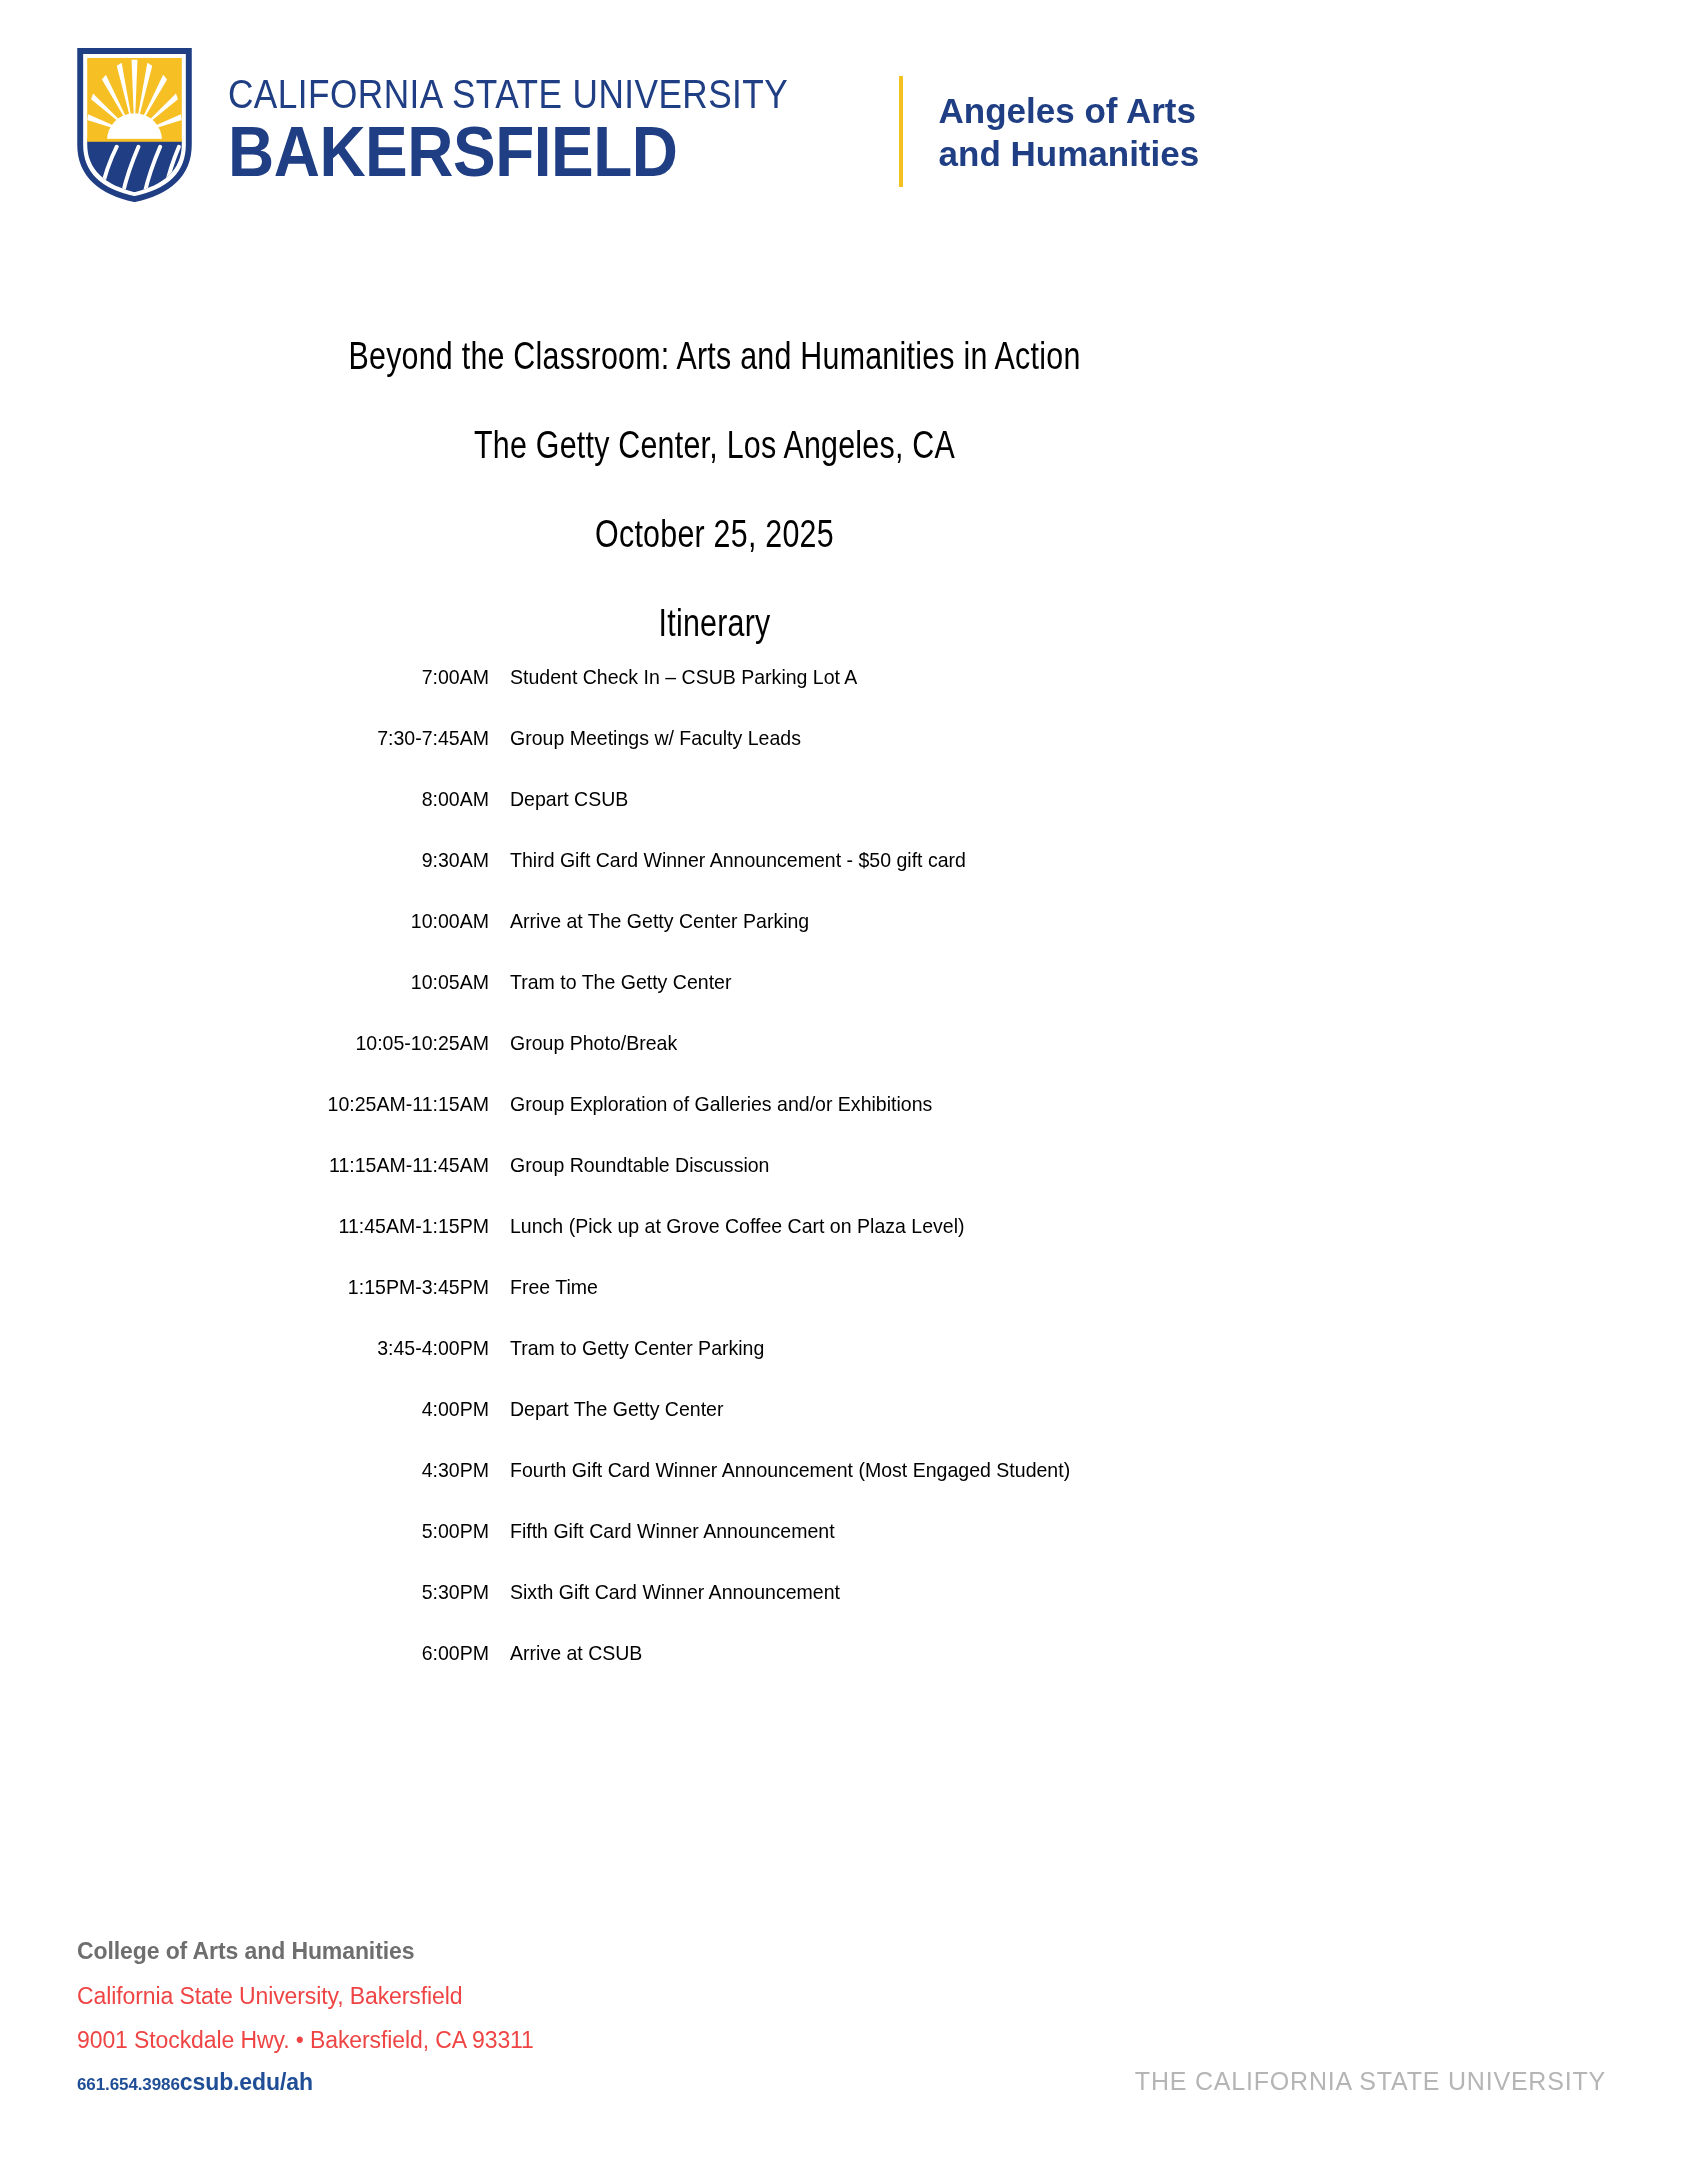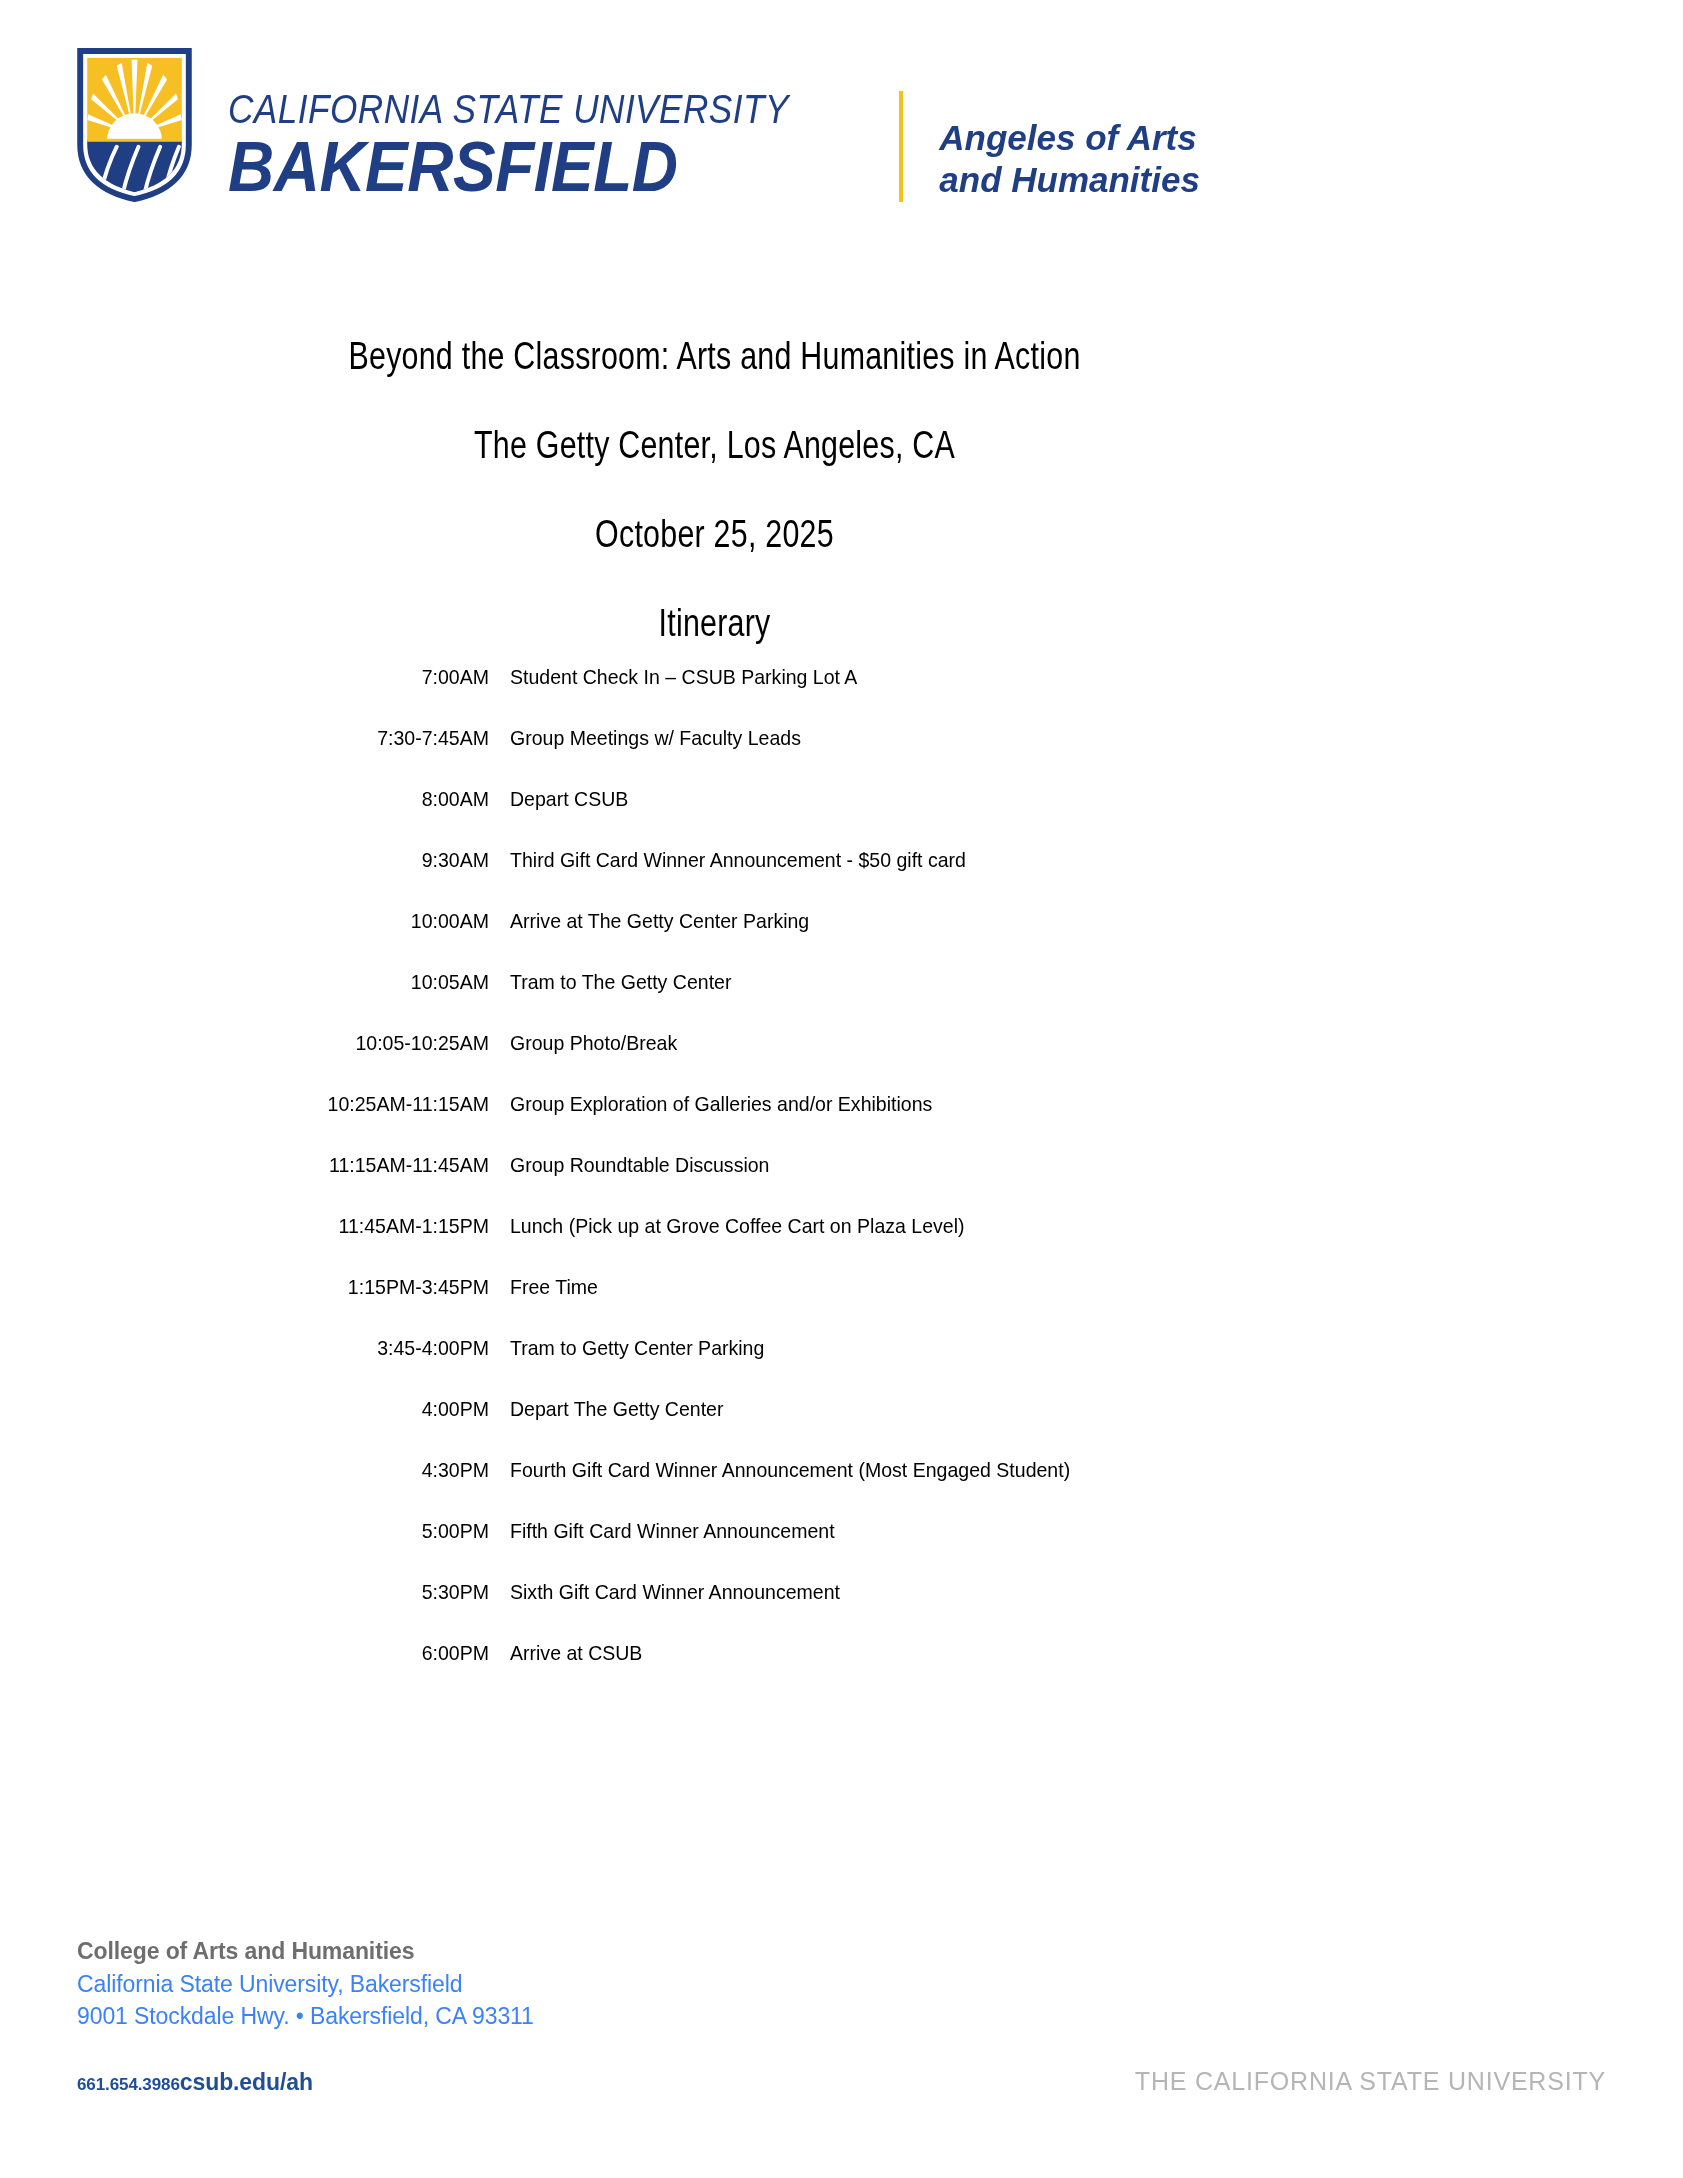--- a/index.html
+++ b/index.html
@@ -15,22 +15,21 @@
     color: #000000;
     overflow: hidden;
   }
 
   
   .header {
     position: absolute;
     top: 48px;
     left: 77px;
     display: flex;
-    align-items: flex-end;
-    font-style: italic;
+    align-items: center;
   }
   .shield {
     width: 115px;
     height: 154px;
     position: relative;
     flex: 0 0 auto;
   }
   .shield svg { display: block; }
 
   .wordmark {
@@ -160,23 +159,24 @@
     font-family: "Liberation Sans", sans-serif;
     font-size: 23px;
     font-weight: bold;
     color: #6e6e6e;
     line-height: 1.42;
     letter-spacing: -0.1px;
   }
   .footer-line {
     font-family: "Liberation Sans", sans-serif;
     font-size: 23px;
-    color: #3b82f6;
+    color: #ef4444;
     line-height: 1.42;
     letter-spacing: -0.1px;
+    margin-top: 12px;
   }
   .footer-bottom {
     position: absolute;
     left: 77px;
     top: 2067px;
     width: 1529px;
     display: flex;
     align-items: baseline;
     justify-content: space-between;
   }

